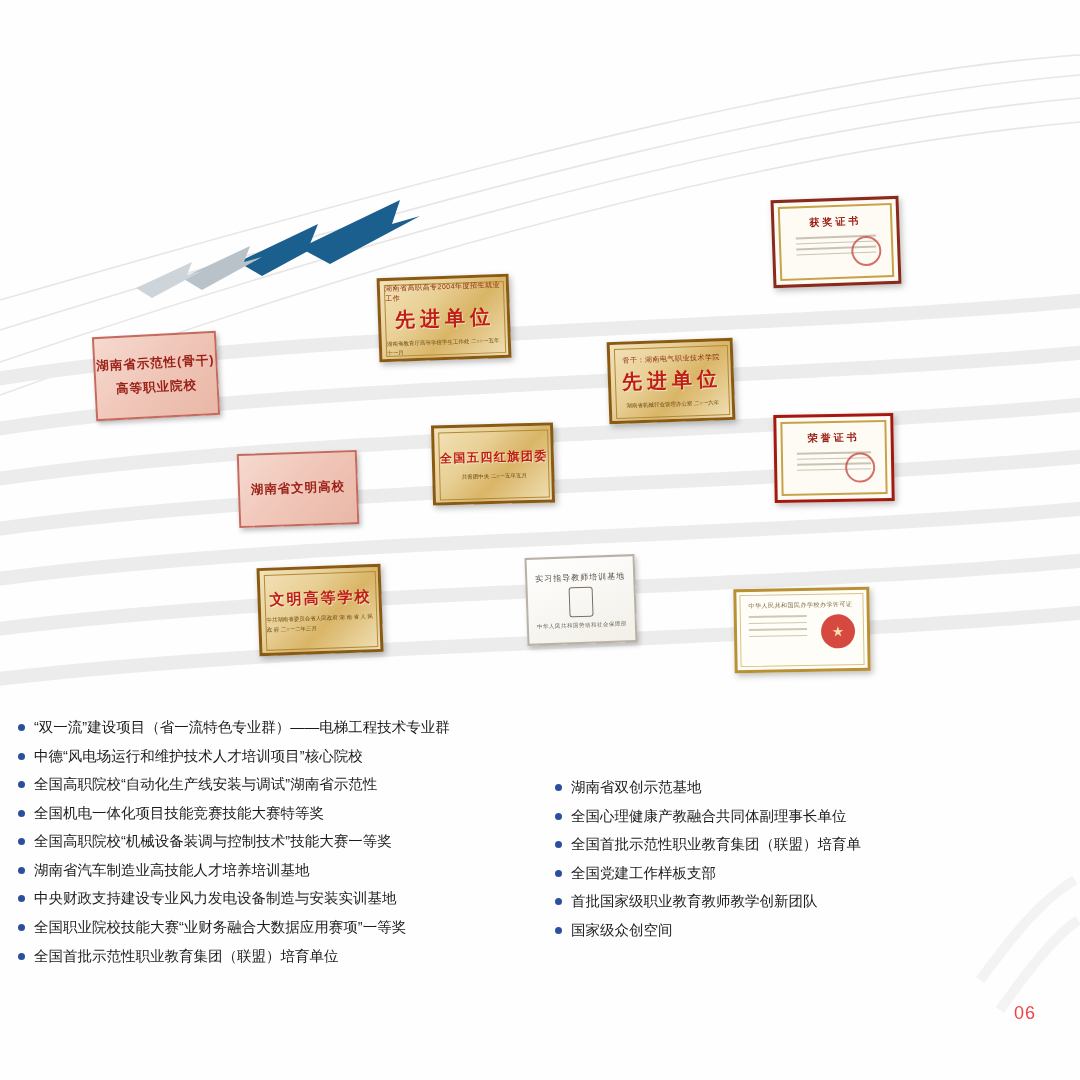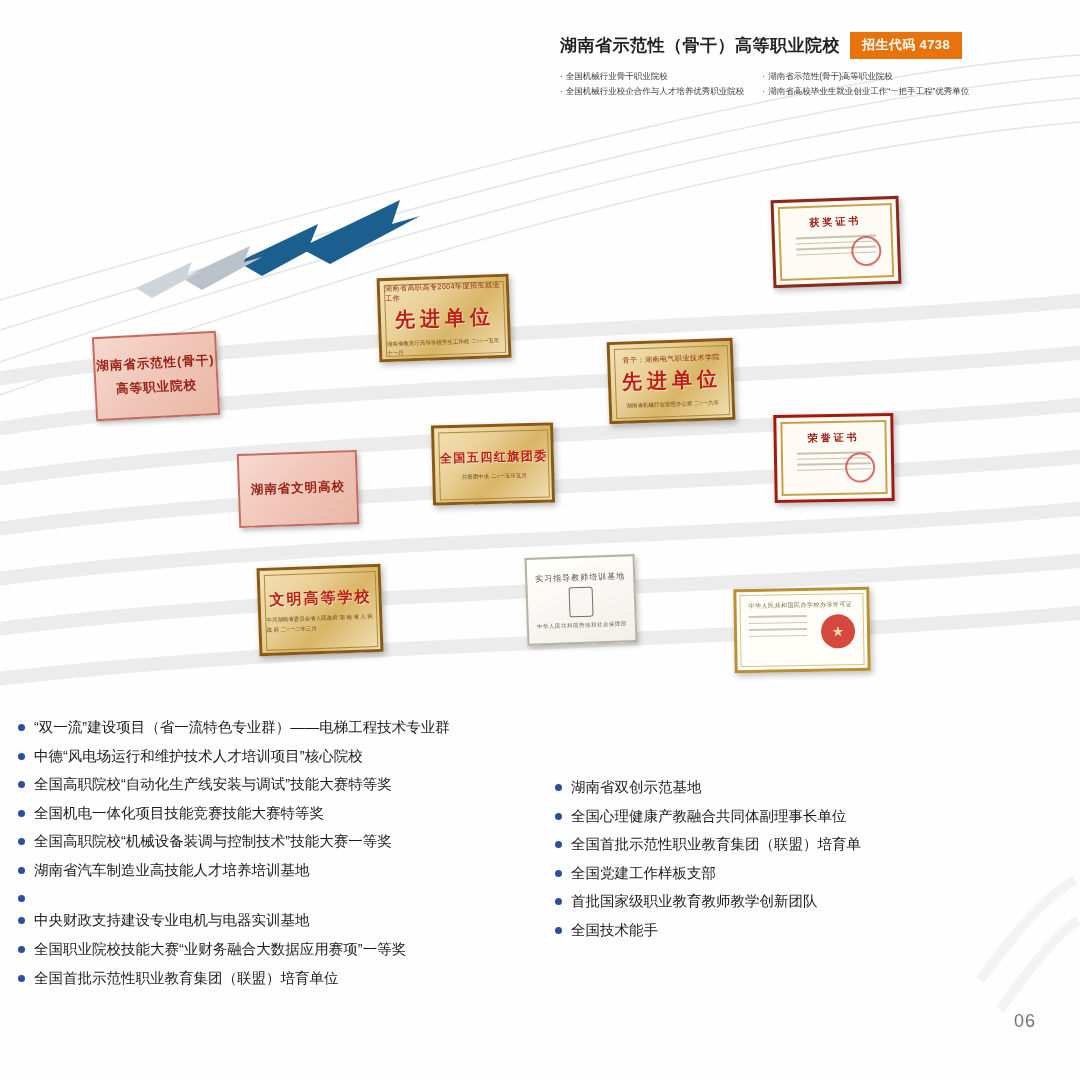--- a/index.html
+++ b/index.html
@@ -293,23 +293,23 @@
   .bullet-text {
     font-size: 14.5px;
     color: #1b1b1b;
     line-height: 1.35;
   }
 
   
   .page-num {
     position: absolute;
     right: 44px;
-    bottom: 48px;
+    bottom: 56px;
     font-size: 18px;
-    color: #737373;
+    color: #ef4444;
     letter-spacing: 1px;
   }
 </style>
 </head>
 <body>
 
 <div class="page">
 
   <svg class="bg-curves" viewBox="0 0 1080 1080" preserveAspectRatio="none">
     <g fill="none" stroke="#e6e6e6" stroke-width="1.6">
@@ -333,36 +333,20 @@
     </g>
 
     <g>
       <path d="M300 248 L 400 200 L 392 224 L 420 216 L 330 264 Z" fill="#1b5f8e"></path>
       <path d="M238 262 L 318 224 L 310 244 L 332 238 L 262 276 Z" fill="#1b5f8e"></path>
       <path d="M182 278 L 250 246 L 244 262 L 262 257 L 202 290 Z" fill="#b9c2c9"></path>
       <path d="M136 288 L 192 262 L 187 275 L 202 271 L 152 298 Z" fill="#cdd4da"></path>
     </g>
   </svg>
 
-  <div class="header">
-    <div class="header-row">
-      <div class="header-title">湖南省示范性（骨干）高等职业院校</div>
-      <div class="header-badge">招生代码 4738</div>
-    </div>
-    <div class="header-sublist">
-      <ul>
-        <li>全国机械行业骨干职业院校</li>
-        <li>全国机械行业校企合作与人才培养优秀职业院校</li>
-      </ul>
-      <ul>
-        <li>湖南省示范性(骨干)高等职业院校</li>
-        <li>湖南省高校毕业生就业创业工作“一把手工程”优秀单位</li>
-      </ul>
-    </div>
-  </div>
 
   <div class="cert card-red" style="left:94px; top:334px; width:124px; height:84px; transform: rotate(-3deg);">
     <div class="cert-inner">
       <div class="txt">湖南省示范性(骨干)</div>
       <div class="txt">高等职业院校</div>
     </div>
   </div>
 
   <div class="cert plaque" style="left:378px; top:276px; width:132px; height:84px; transform: rotate(-2deg);">
     <div class="frame">
@@ -460,40 +444,37 @@
       <div class="bullet-row">
         <span class="dot"></span>
         <span class="bullet-text">“双一流”建设项目（省一流特色专业群）——电梯工程技术专业群</span>
       </div>
       <div class="bullet-row">
         <span class="dot"></span>
         <span class="bullet-text">中德“风电场运行和维护技术人才培训项目”核心院校</span>
       </div>
       <div class="bullet-row">
         <span class="dot"></span>
-        <span class="bullet-text">全国高职院校“自动化生产线安装与调试”技能大赛特等奖</span>
+        <span class="bullet-text">全国高职院校“自动化生产线安装与调试”湖南省示范性</span>
       </div>
       <div class="bullet-row">
         <span class="dot"></span>
         <span class="bullet-text">全国机电一体化项目技能竞赛技能大赛特等奖</span>
       </div>
       <div class="bullet-row">
         <span class="dot"></span>
         <span class="bullet-text">全国高职院校“机械设备装调与控制技术”技能大赛一等奖</span>
       </div>
       <div class="bullet-row">
         <span class="dot"></span>
         <span class="bullet-text">湖南省汽车制造业高技能人才培养培训基地</span>
       </div>
       <div class="bullet-row">
         <span class="dot"></span>
-      </div>
-      <div class="bullet-row">
-        <span class="dot"></span>
-        <span class="bullet-text">中央财政支持建设专业电机与电器实训基地</span>
+        <span class="bullet-text">中央财政支持建设专业风力发电设备制造与安装实训基地</span>
       </div>
       <div class="bullet-row">
         <span class="dot"></span>
         <span class="bullet-text">全国职业院校技能大赛“业财务融合大数据应用赛项”一等奖</span>
       </div>
       <div class="bullet-row">
         <span class="dot"></span>
         <span class="bullet-text">全国首批示范性职业教育集团（联盟）培育单位</span>
       </div>
     </div>
@@ -514,20 +495,20 @@
       <div class="bullet-row">
         <span class="dot"></span>
         <span class="bullet-text">全国党建工作样板支部</span>
       </div>
       <div class="bullet-row">
         <span class="dot"></span>
         <span class="bullet-text">首批国家级职业教育教师教学创新团队</span>
       </div>
       <div class="bullet-row">
         <span class="dot"></span>
-        <span class="bullet-text">全国技术能手</span>
+        <span class="bullet-text">国家级众创空间</span>
       </div>
     </div>
 
   </div>
 
   <div class="page-num">06</div>
 </div>
 
 </body></html>

